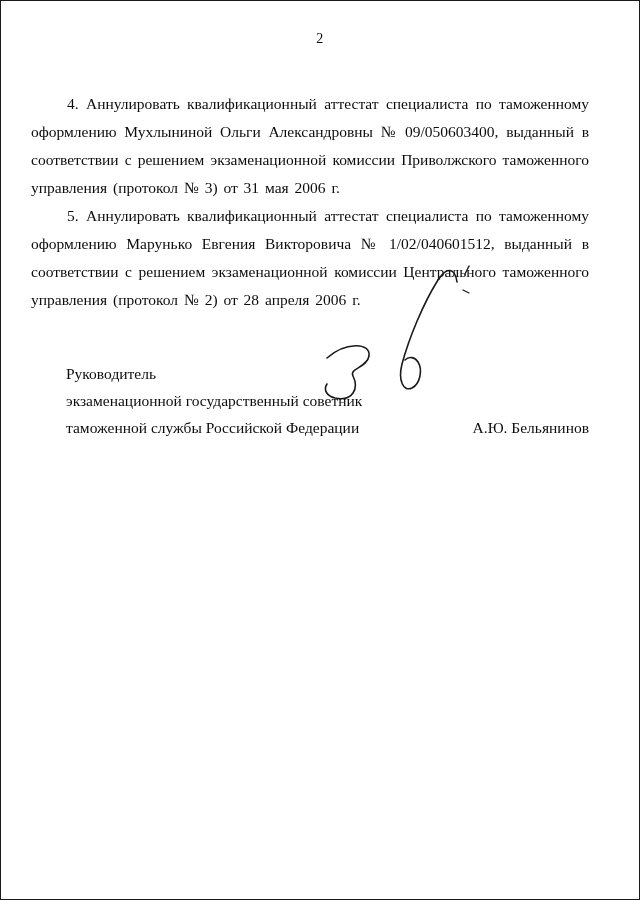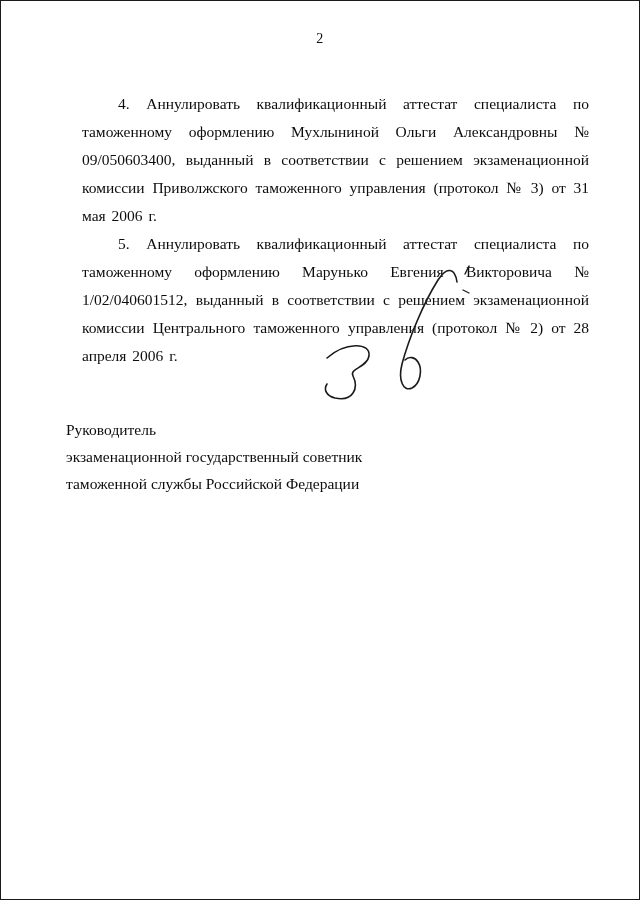--- a/index.html
+++ b/index.html
@@ -18,22 +18,21 @@
     color: #0d0d0d;
     overflow: hidden;
   }
   .page-number {
     text-align: center;
     font-size: 14px;
     padding-top: 30px;
     letter-spacing: 0.5px;
   }
   .body-text {
-    padding: 43px 50px 0 57px;
-    margin-left: 24px;
+    padding: 43px 50px 0 30px;
   }
   .para {
     font-size: 15.5px;
     line-height: 28px;
     text-align: justify;
     text-indent: 36px;
     margin: 0;
     word-spacing: 2px;
   }
   .signature-block {
@@ -76,20 +75,21 @@
   <div class="body-text">
     <p class="para">4. Аннулировать квалификационный аттестат специалиста по таможенному оформлению Мухлыниной Ольги Александровны № 09/050603400,  выданный в соответствии с решением экзаменационной комиссии Приволжского таможенного управления (протокол № 3) от 31 мая 2006 г.</p>
     <p class="para">5. Аннулировать квалификационный аттестат специалиста по таможенному оформлению Марунько Евгения Викторовича № 1/02/040601512,  выданный в соответствии с решением экзаменационной комиссии Центрального таможенного управления (протокол № 2) от 28 апреля 2006 г.</p>
   </div>
 
   <div class="signature-block">
     <div class="sig-line">Руководитель</div>
     <div class="sig-line">экзаменационной государственный советник</div>
     <div class="sig-last-line">
       <span class="sig-line">таможенной службы Российской Федерации</span>
+      <span class="signatory-name">А.Ю. Бельянинов</span>
     </div>
   </div>
 
   <div class="handwritten-signature">
     <svg viewBox="0 0 170 160" fill="none" xmlns="http://www.w3.org/2000/svg">
 
       <path d="M138,26 C136,12 128,10 119,24 C104,48 90,82 83,108
                C79,124 84,136 93,132 C101,128 104,114 99,106
                C96,101 90,100 86,104" stroke="#1a1a1a" stroke-width="1.6" stroke-linecap="round"></path>
 

